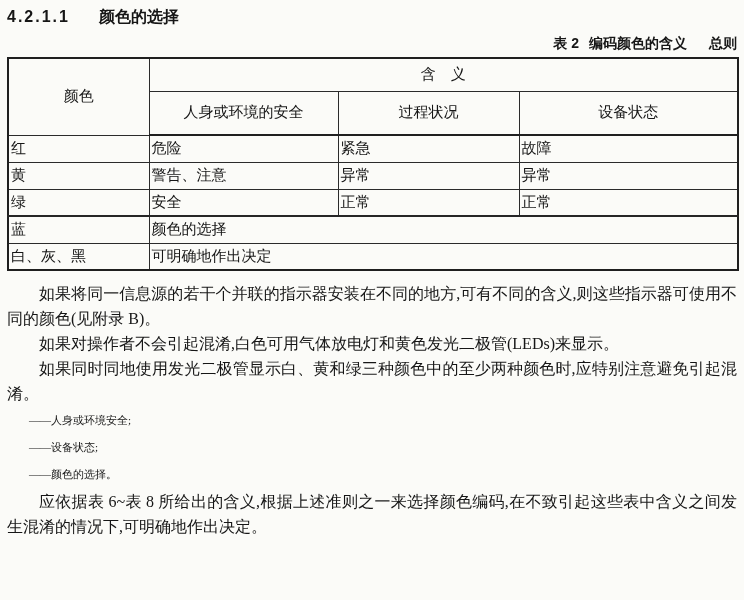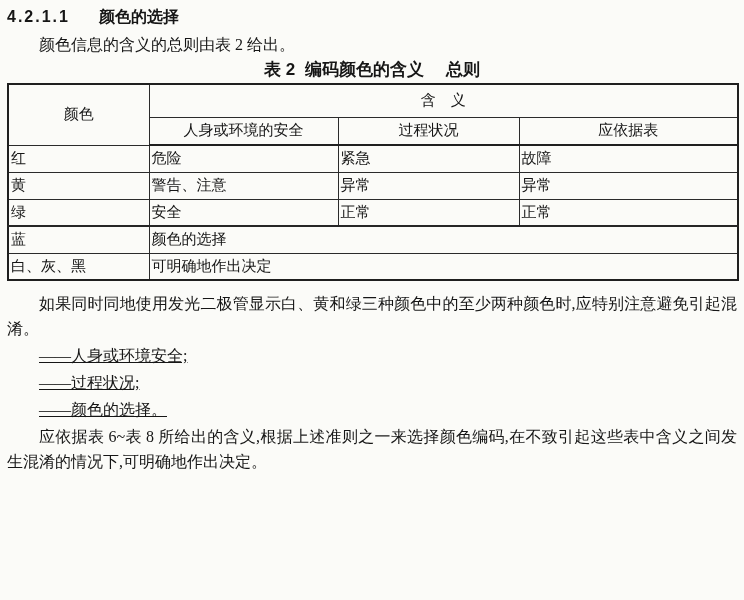--- a/index.html
+++ b/index.html
@@ -26,23 +26,23 @@
     font-size: 16px;
     line-height: 21px;
     text-indent: 2em;
     margin: 0;
   }
 
   
   .caption {
     font-family: "Liberation Sans", "DejaVu Sans", sans-serif;
     font-weight: bold;
-    font-size: 17px;
+    font-size: 14px;
     line-height: 19px;
-    text-align: center;
+    text-align: right;
     margin: 5px 0 4px 0;
   }
   .caption .cap-label { margin-right: 10px; }
   .caption .cap-note  { margin-left: 22px; }
 
   
   table.color-table {
     width: 730px;
     margin: 0 auto;
     border-collapse: collapse;
@@ -52,79 +52,77 @@
   }
   .color-table th, .color-table td {
     border: 1px solid #2b2b2b;
     vertical-align: middle;
     font-weight: normal;
     padding: 0 2px;
     overflow: hidden;
     white-space: nowrap;
   }
   .color-table tr.hrow1 { height: 33px; }
-  .color-table tr.hrow2 { height: 28px; }
+  .color-table tr.hrow2 { height: 44px; }
   .color-table tbody tr { height: 27px; }
   .color-table tr.hrow2 th { border-bottom: 2px solid #1f1f1f; }
   .color-table th.meaning-span { letter-spacing: 0; }
   .color-table tr.heavy-top td { border-top: 2px solid #262626; }
 
   
   .content { margin-top: 10px; }
   .para {
     font-size: 16px;
     line-height: 25px;
     text-indent: 2em;
     text-align: justify;
     margin: 0;
   }
   ul.criteria {
     list-style: none;
     margin: 2px 0;
     padding: 0;
   }
   ul.criteria li {
-    font-size: 16px;
+    font-size: 11px;
     line-height: 25px;
     padding-left: 2em;
     margin: 2px 0;
-    text-decoration: underline;
   }
 </style>
 </head>
 <body>
 
 <div class="page">
 
   <div class="heading">
     <span class="num">4.2.1.1</span><span>颜色的选择</span>
   </div>
 
-  <p class="intro">颜色信息的含义的总则由表 2 给出。</p>
 
   <div class="caption">
     <span class="cap-label">表 2</span><span class="cap-title">编码颜色的含义</span><span class="cap-note">总则</span>
   </div>
 
   <table class="color-table">
     <colgroup>
       <col style="width:141px">
         <col style="width:189px">
         <col style="width:181px">
         <col style="width:219px">
     </colgroup>
     <thead>
       <tr class="hrow1">
         <th rowspan="2">颜色</th>
         <th colspan="3" class="meaning-span">含　义</th>
       </tr>
       <tr class="hrow2">
         <th>人身或环境的安全</th>
         <th>过程状况</th>
-        <th>应依据表</th>
+        <th>设备状态</th>
       </tr>
     </thead>
     <tbody>
       <tr>
         <td>红</td>
         <td>危险</td>
         <td>紧急</td>
         <td>故障</td>
       </tr>
       <tr>
@@ -144,24 +142,26 @@
         <td colspan="3">颜色的选择</td>
       </tr>
       <tr>
         <td>白、灰、黑</td>
         <td colspan="3">可明确地作出决定</td>
       </tr>
     </tbody>
   </table>
 
   <div class="content">
+    <p class="para">如果将同一信息源的若干个并联的指示器安装在不同的地方,可有不同的含义,则这些指示器可使用不同的颜色(见附录 B)。</p>
+    <p class="para">如果对操作者不会引起混淆,白色可用气体放电灯和黄色发光二极管(LEDs)来显示。</p>
     <p class="para">如果同时同地使用发光二极管显示白、黄和绿三种颜色中的至少两种颜色时,应特别注意避免引起混淆。</p>
 
     <ul class="criteria">
       <li>——人身或环境安全;</li>
-      <li>——过程状况;</li>
+      <li>——设备状态;</li>
       <li>——颜色的选择。</li>
     </ul>
 
     <p class="para">应依据表 6~表 8 所给出的含义,根据上述准则之一来选择颜色编码,在不致引起这些表中含义之间发生混淆的情况下,可明确地作出决定。</p>
   </div>
 
 </div>
 
 </body></html>

